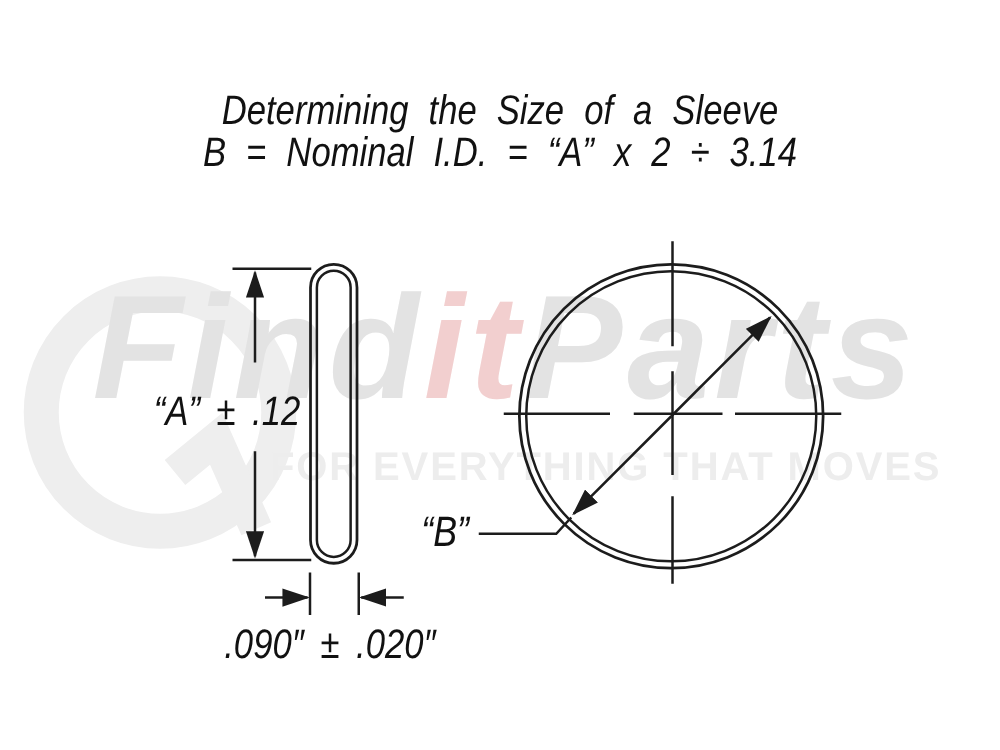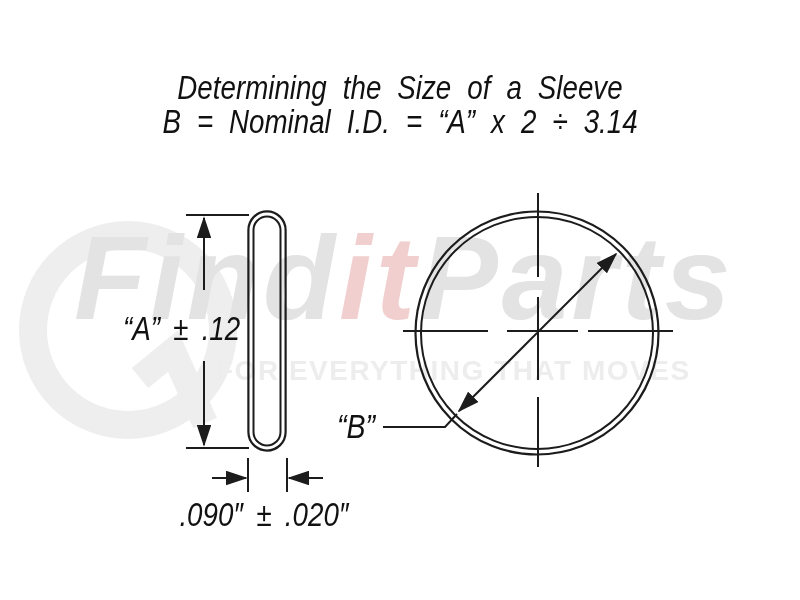--- a/index.html
+++ b/index.html
@@ -11,21 +11,21 @@
   .wm-layer{position:absolute;inset:0;z-index:0;}
   .wm-brand{
     position:absolute;left:74px;top:219px;line-height:1;
     font-size:118px;font-weight:bold;font-style:italic;
     letter-spacing:4px;white-space:nowrap;
   }
   .wm-gray{color:#e3e3e3;}
   .wm-red{color:#f2cfcf;}
   .wm-tagline{
     position:absolute;left:216px;top:357px;line-height:1;
-    font-size:28px;font-weight:bold;letter-spacing:1.5px;
+    font-size:32px;font-weight:bold;letter-spacing:1.5px;
     color:#ededed;white-space:nowrap;
   }
   
   .dg-layer{position:absolute;inset:0;z-index:1;font-style:italic;}
   svg{position:absolute;left:0;top:0;}
   .txt{
     position:absolute;line-height:1.1;color:#111111;
     font-size:33px;white-space:nowrap;
     transform:scaleX(0.84);transform-origin:left top;
   }

